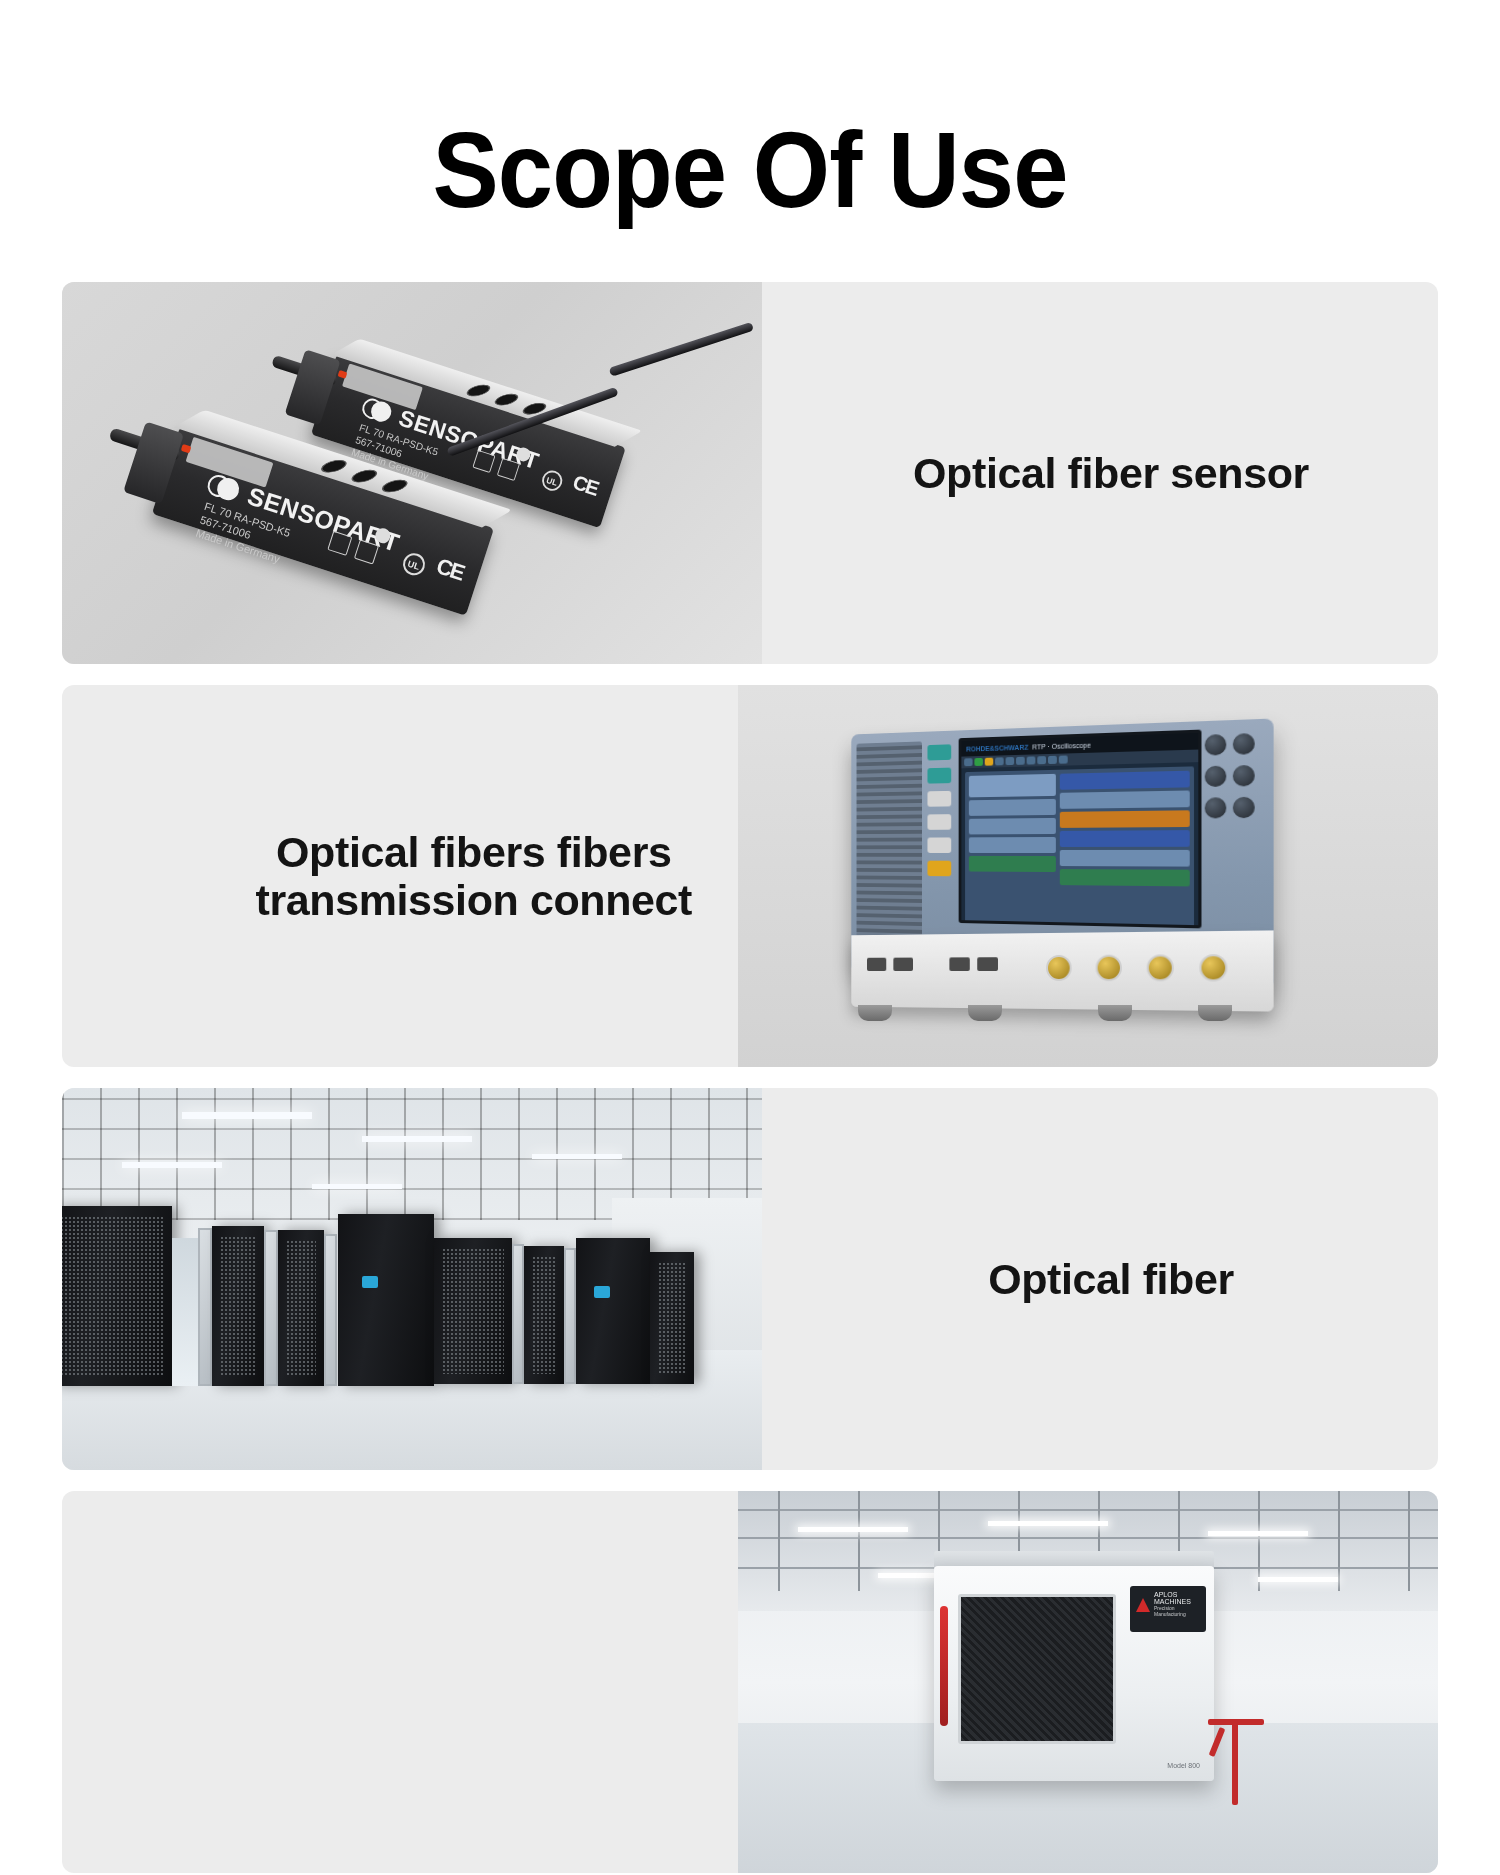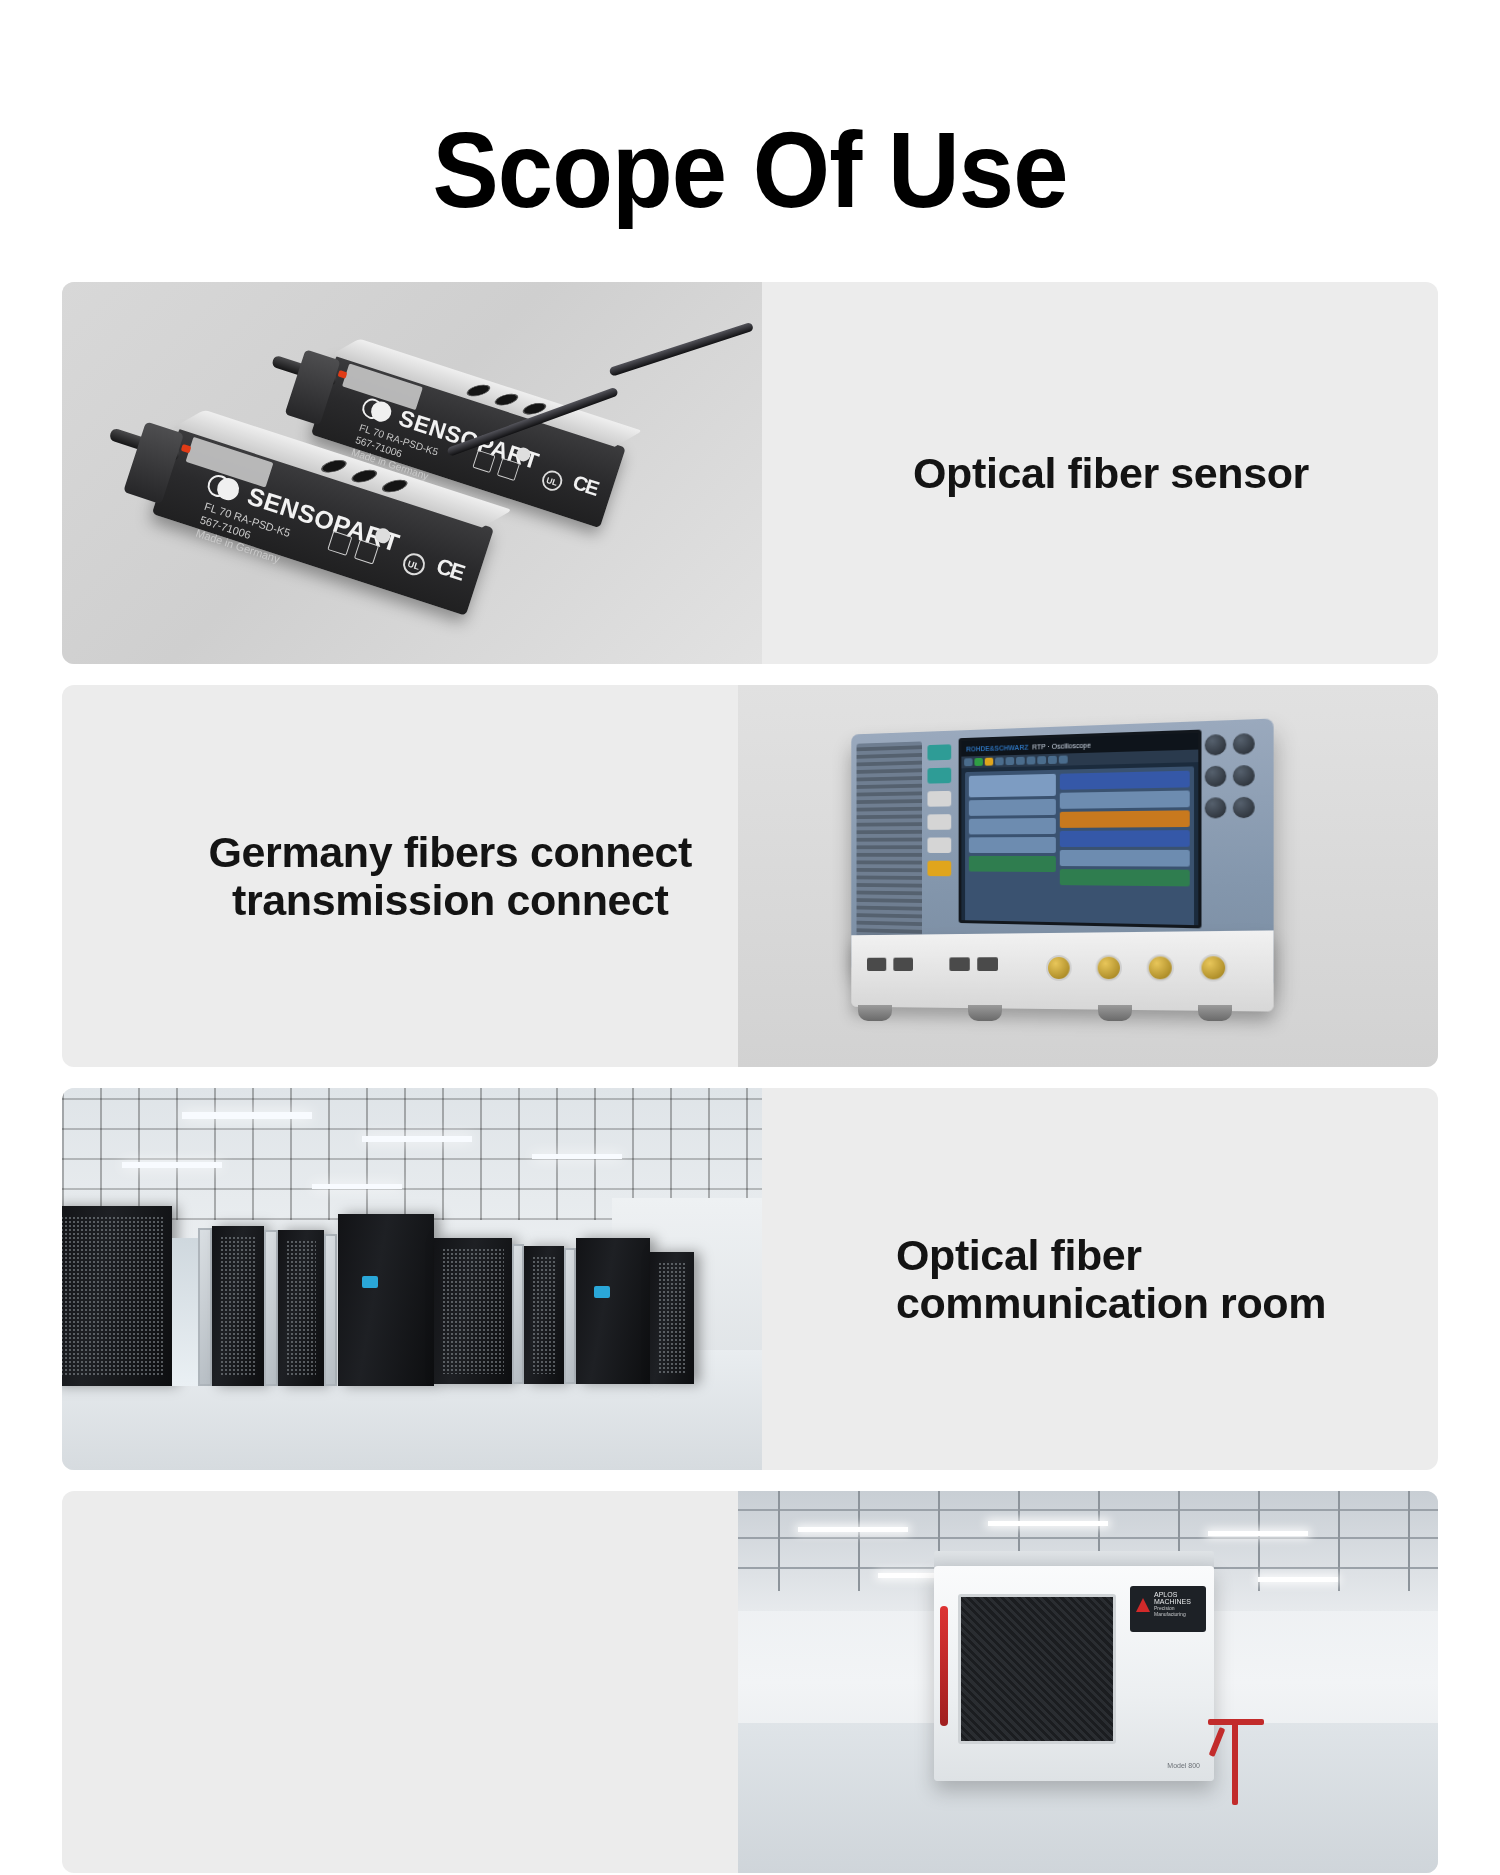--- a/index.html
+++ b/index.html
@@ -388,21 +388,21 @@
           <div class="scope-feet">
             <i style="left:10px;"></i>
               <i style="left:120px;"></i>
               <i style="left:250px;"></i>
               <i style="left:350px;"></i>
           </div>
         </div>
       </div>
       <div class="caption">
         <div class="caption-text">
-          <div>Germany fibers connect</div>
+          <div>Optical fibers fibers</div>
           <div>transmission connect</div>
         </div>
       </div>
     </div>
 
     <div class="panel img-left">
       <div class="media">
         <div class="dc-scene">
           <div class="dc-ceiling"></div>
           <div class="dc-light" style="left:120px;top:24px;width:130px;height:7px;"></div>
@@ -442,21 +442,20 @@
           <div class="rack" style="left:514px;top:150px;width:74px;height:146px;"></div>
           <div class="touchpanel" style="left:532px;top:198px;"></div>
           <div class="rack" style="left:588px;top:164px;width:44px;height:132px;">
               <div class="mesh"></div>
             </div>
         </div>
       </div>
       <div class="caption">
         <div class="caption-text">
           <div>Optical fiber</div>
-          <div>communication room</div>
         </div>
       </div>
     </div>
 
     <div class="panel img-right">
       <div class="media">
         <div class="laser-scene">
           <div class="warehouse-roof">
             <div class="truss-h" style="top:18px;"></div>
             <div class="truss-h" style="top:46px;"></div>

